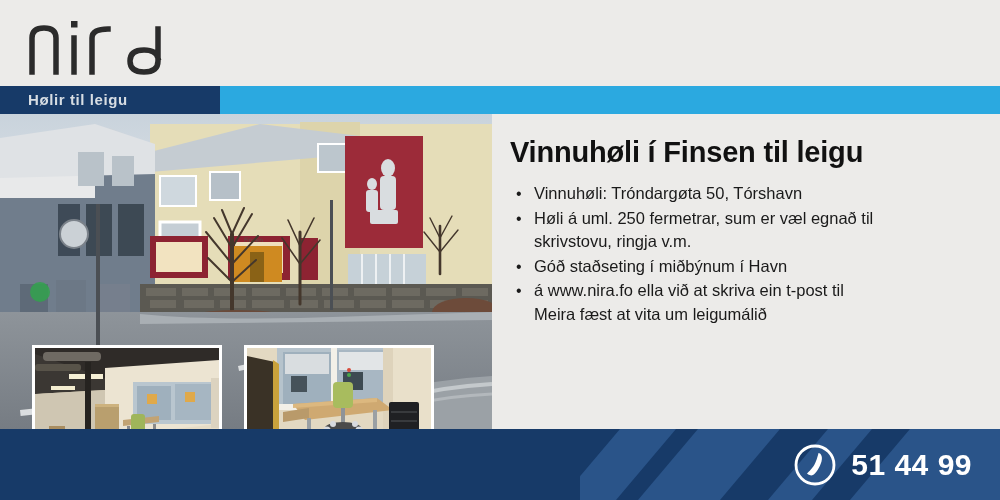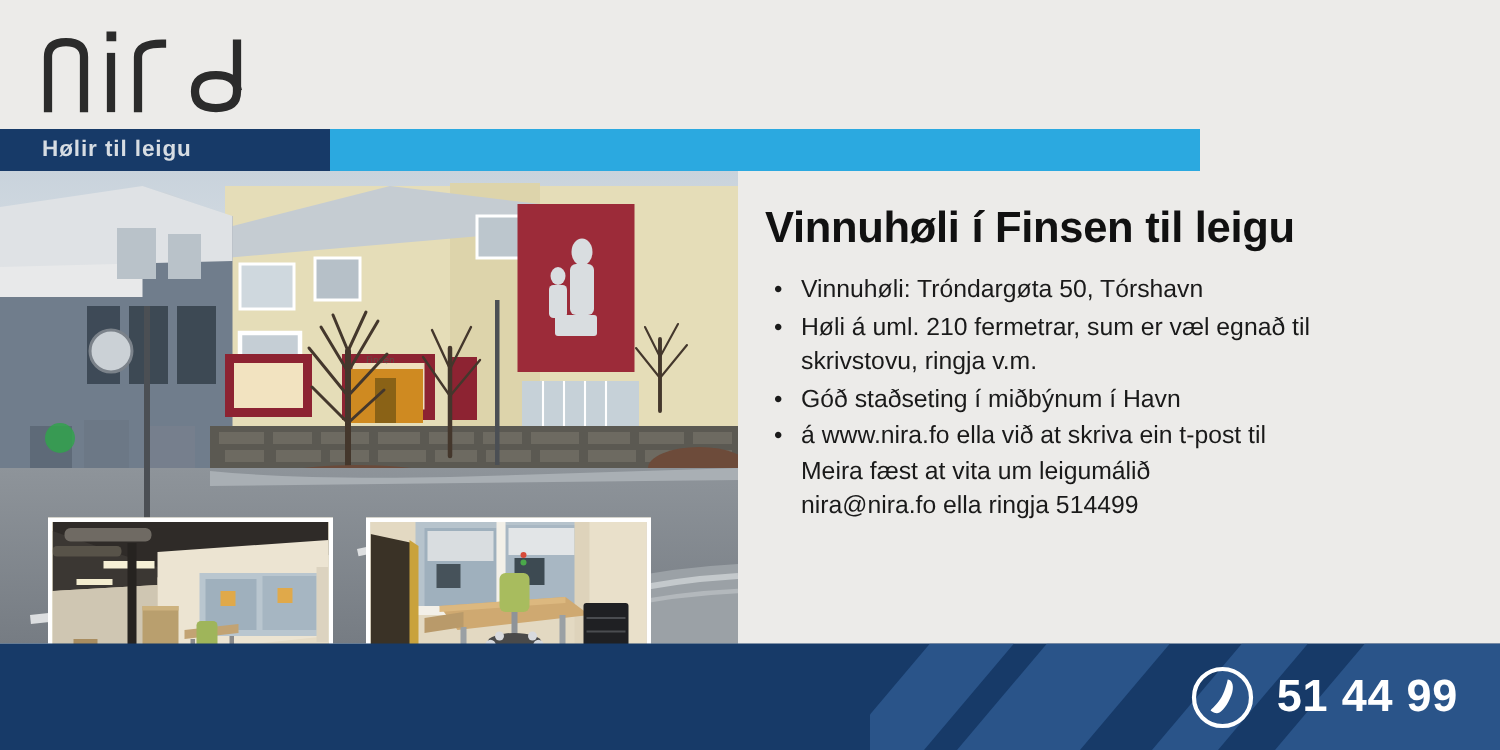--- a/index.html
+++ b/index.html
@@ -8,21 +8,21 @@
     font-family:"Liberation Sans","DejaVu Sans",sans-serif;
     background:#ecebe9;
     overflow:hidden;
   }
   .ad{position:relative;width:1000px;height:500px;background:#ecebe9;overflow:hidden;}
 
   
   .header{position:absolute;left:0;top:0;width:1000px;height:86px;background:#ecebe9;}
   .logo-svg{position:absolute;left:28px;top:16px;}
 
-  .ribbon{position:absolute;left:0;top:86px;width:800px;height:28px;background:#2ba9e0;}
+  .ribbon{position:absolute;left:0;top:86px;width:1000px;height:28px;background:#2ba9e0;}
   .ribbon-navy{position:absolute;left:0;top:0;width:220px;height:28px;background:#173a68;}
   .ribbon-label{
     position:absolute;left:28px;top:5px;
     font-size:15px;font-weight:700;color:#d7dde3;letter-spacing:.6px;
   }
 
   
   .photo-main{position:absolute;left:0;top:114px;width:492px;height:315px;overflow:hidden;background:#9aa3ab;}
   .photo-main svg{display:block;}
 
@@ -328,32 +328,31 @@
 
   <div class="content">
     <div class="headline">Vinnuhøli í Finsen til leigu</div>
     <ul class="bullets">
       <li>
         <span class="dot">•</span>
         <span class="cont">Vinnuhøli: Tróndargøta 50, Tórshavn</span>
       </li>
       <li>
         <span class="dot">•</span>
-        <span class="cont">Høli á uml. 210 fermetrar, sum er væl egnað til</span>
+        <span class="cont">Høli á uml. 250 fermetrar, sum er væl egnað til</span>
         <span class="cont">skrivstovu, ringja v.m.</span>
       </li>
       <li>
         <span class="dot">•</span>
         <span class="cont">Góð staðseting í miðbýnum í Havn</span>
       </li>
       <li>
         <span class="dot">•</span>
         <span class="cont">á www.nira.fo ella við at skriva ein t-post til</span>
         <span class="cont">Meira fæst at vita um leigumálið</span>
-        <span class="cont">nira@nira.fo ella ringja 514499</span>
       </li>
     </ul>
   </div>
 
   <div class="footer">
     <div class="stripes">
       <svg width="420" height="71" viewBox="0 0 420 71" aria-hidden="true">
         <polygon points="40,0 96,0 36,71 -20,71" fill="#2a5489"></polygon>
         <polygon points="118,0 200,0 140,71 58,71" fill="#2a5489"></polygon>
         <polygon points="248,0 292,0 232,71 188,71" fill="#2a5489"></polygon>

